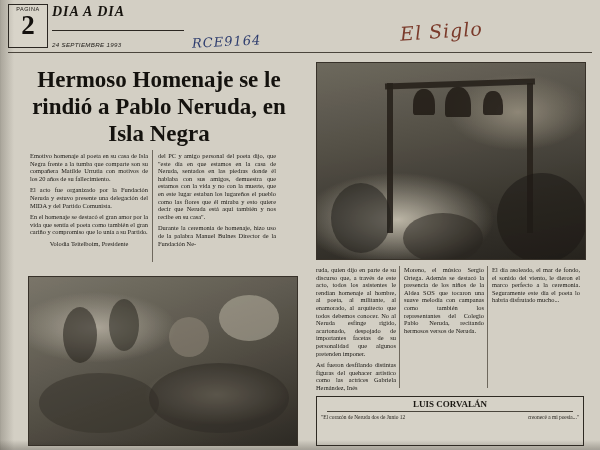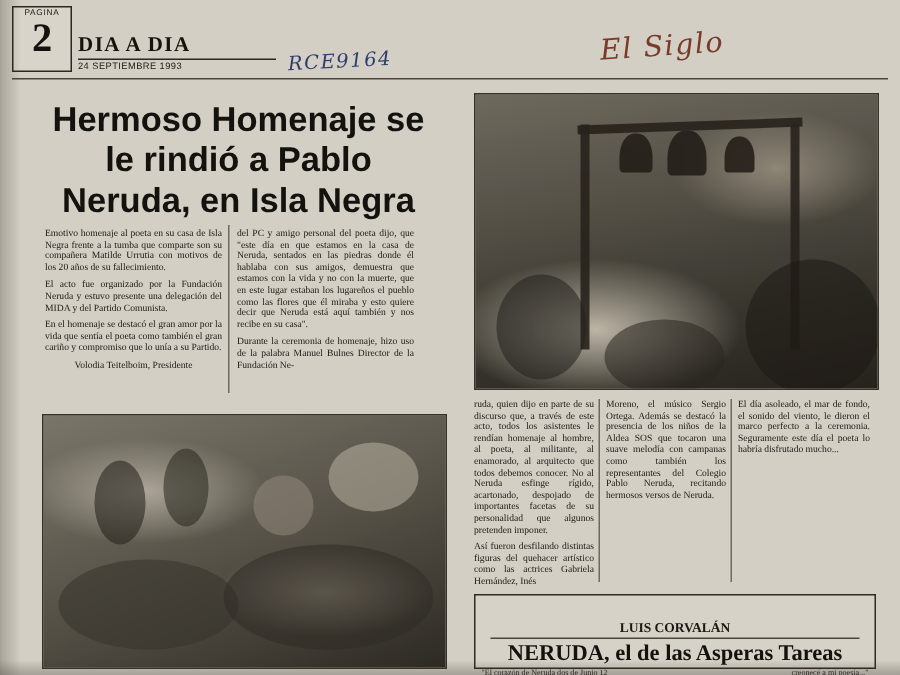--- a/index.html
+++ b/index.html
@@ -50,22 +50,23 @@
     font-size: 27px;
     font-weight: bold;
     line-height: 26px;
     font-family: "Liberation Serif", serif;
     color: #14110e;
   }
   .mast-right {
     flex: 1;
     display: flex;
     flex-direction: column;
-    justify-content: flex-end;
+    justify-content: space-between;
     margin-left: 4px;
+    font-style: italic;
   }
   .mast-title {
     font-family: "Liberation Serif", serif;
     font-size: 14px;
     font-weight: bold;
     letter-spacing: 1px;
     color: #17140f;
     line-height: 15px;
   }
   .mast-rule {
@@ -116,21 +117,21 @@
   .top-rule {
     position: absolute;
     left: 8px; right: 8px; top: 52px;
     border-top: 1px solid #4a453c;
   }
   
   .headline {
     position: absolute;
     left: 28px; top: 66px;
     width: 262px;
-    font-family: Liberation Sans, sans-serif;
+    font-family: Liberation Serif, serif;
     font-weight: bold;
     font-size: 23px;
     line-height: 27px;
     color: #14120e;
     text-align: center;
   }
   
   .col {
     position: absolute;
     font-family: "Liberation Serif", serif;
@@ -192,21 +193,21 @@
     opacity: 0.55;
   }
   
   .box {
     position: absolute;
     left: 316px; top: 396px;
     width: 268px; height: 50px;
     border: 1.2px solid #2e2a23;
     background: #d6d2c7;
     box-sizing: border-box;
-    padding: 16px 4px;
+    padding: 2px 4px;
   }
   .box-kicker {
     text-align: center;
     font-family: "Liberation Serif", serif;
     font-weight: bold;
     font-size: 9px;
     color: #1b1813;
     line-height: 11px;
   }
   .box-rule {
@@ -319,21 +320,20 @@
     <div class="blob" style="left:120px; top:86px; width:140px; height:70px; background:#332f29;"></div>
     <div class="blob" style="left:34px; top:30px; width:34px; height:56px; background:#26231e;"></div>
     <div class="blob" style="left:80px; top:22px; width:30px; height:52px; background:#2c2923;"></div>
     <div class="blob" style="left:190px; top:18px; width:60px; height:46px; background:#b4ae9e;"></div>
     <div class="blob" style="left:140px; top:40px; width:40px; height:40px; background:#8f887a;"></div>
   </div>
 
   <div class="box">
     <div class="box-kicker">LUIS CORVALÁN</div>
     <div class="box-rule"></div>
-    <div class="box-title">NERUDA, el de las Asperas Tareas</div>
     <div class="box-lead">
       <div class="two">
         <span>"El corazón de Neruda dos de Junio 12</span>
         <span>creonecé a mi poesía..."</span>
       </div>
     </div>
   </div>
 
   <div class="fold"></div>
   <div class="edge-shadow"></div>

